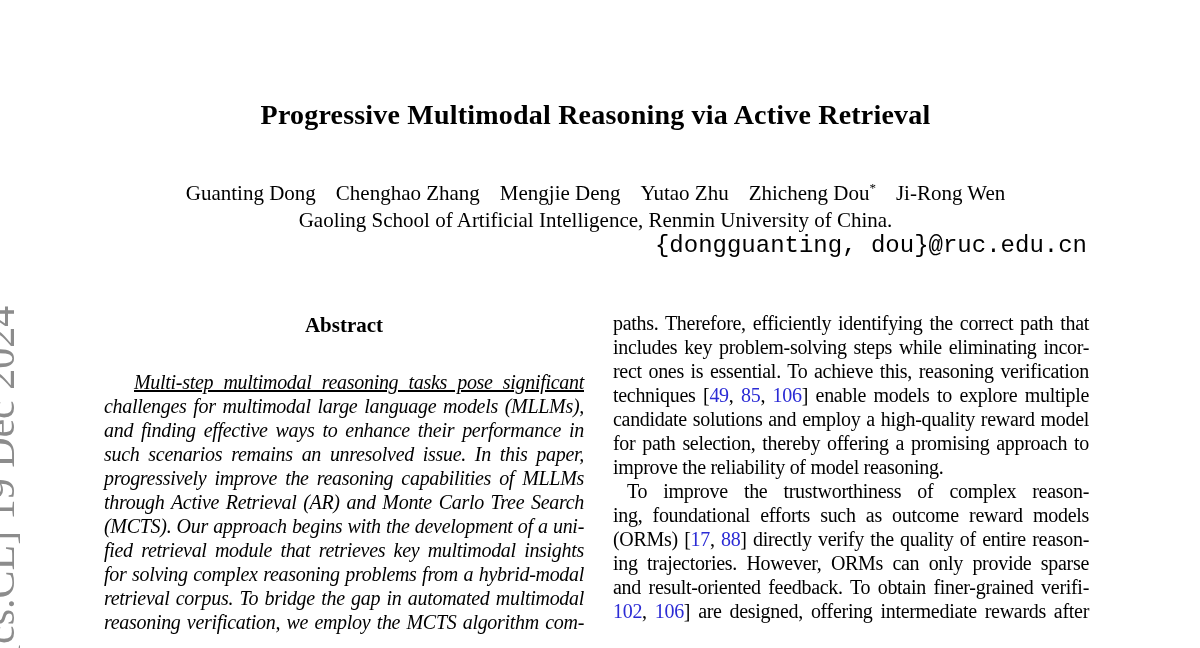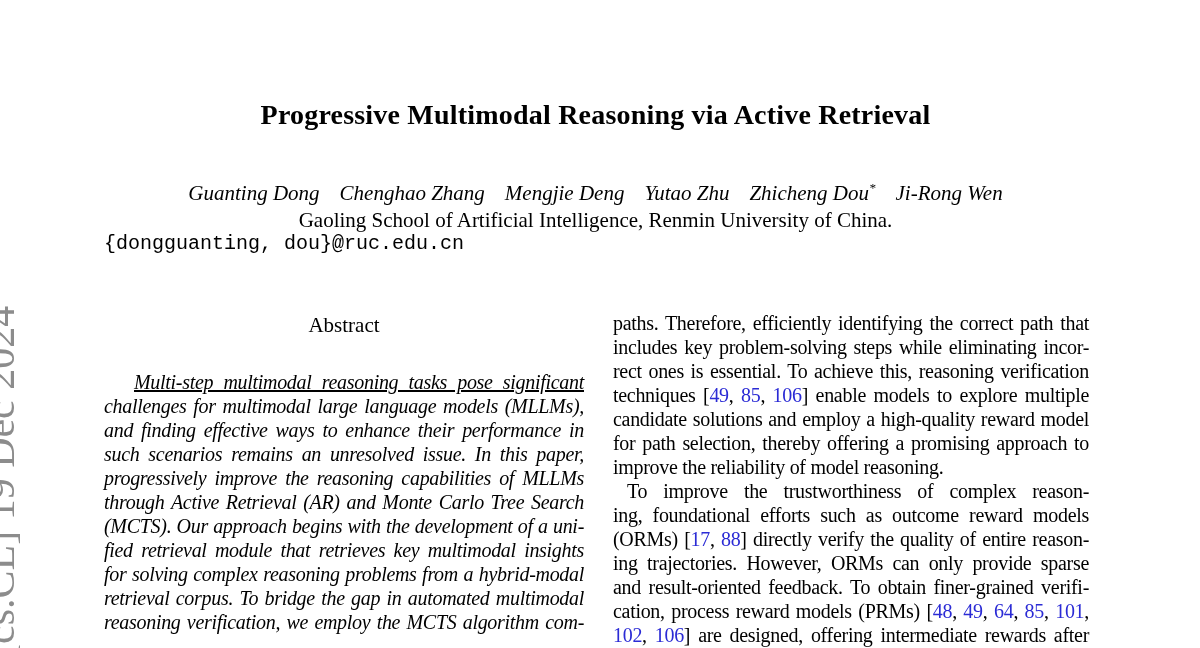--- a/index.html
+++ b/index.html
@@ -33,43 +33,42 @@
     text-align: center;
     font-size: 28px; font-weight: bold;
     letter-spacing: 0.2px;
     white-space: nowrap;
   }
   .authors {
     position: absolute; top: 180px; left: 0; right: 0;
     text-align: center;
     font-size: 21px;
     white-space: nowrap;
-    font-style: italic;
   }
   .author { margin: 0 10px; }
   .author sup { font-size: 62%; }
   .affiliation {
     position: absolute; top: 208px; left: 0; right: 0;
     text-align: center;
     font-size: 21px;
   }
   .email {
     position: absolute; top: 232px; left: 0; right: 0;
-    text-align: left;
+    text-align: right;
     font-family: "Liberation Mono", monospace;
-    font-size: 20px;
+    font-size: 24px;
   }
 
   
   .col-left  { position: absolute; left: 104px; top: 313px; width: 480px; }
   .col-right { position: absolute; left: 613px; top: 311px; width: 476px; }
 
   .abstract-heading {
     text-align: center;
-    font-size: 21px; font-weight: normal;
+    font-size: 21px; font-weight: bold;
     margin: 0 0 33px 0;
     line-height: 24px;
   }
   .abstract-lines { font-style: italic; }
 
   .tline {
     font-size: 20px;
     line-height: 24px;
     letter-spacing: -0.3px;
     text-align: justify;
@@ -122,17 +121,16 @@
       <div class="tline">rect ones is essential. To achieve this, reasoning verification</div>
       <div class="tline">techniques [<span class="cite">49</span>, <span class="cite">85</span>, <span class="cite">106</span>] enable models to explore multiple</div>
       <div class="tline">candidate solutions and employ a high-quality reward model</div>
       <div class="tline">for path selection, thereby offering a promising approach to</div>
       <div class="tline end">improve the reliability of model reasoning.</div>
       <div class="tline indent">To improve the trustworthiness of complex reason-</div>
       <div class="tline">ing, foundational efforts such as outcome reward models</div>
       <div class="tline">(ORMs) [<span class="cite">17</span>, <span class="cite">88</span>] directly verify the quality of entire reason-</div>
       <div class="tline">ing trajectories. However, ORMs can only provide sparse</div>
       <div class="tline">and result-oriented feedback. To obtain finer-grained verifi-</div>
-      <div class="tline">cation, process reward models (PRMs) [<span class="cite">48</span>, <span class="cite">49</span>, <span class="cite">64</span>, <span class="cite">85</span>, <span class="cite">101</span>,</div>
       <div class="tline"><span class="cite">102</span>, <span class="cite">106</span>] are designed, offering intermediate rewards after</div>
     </div>
 
 </div>
 
 </body></html>

